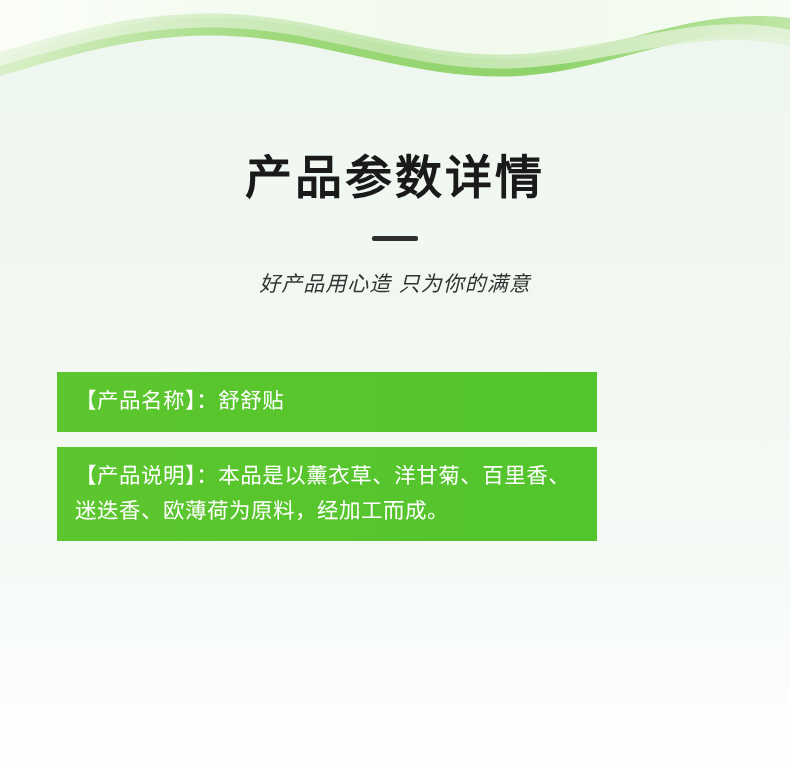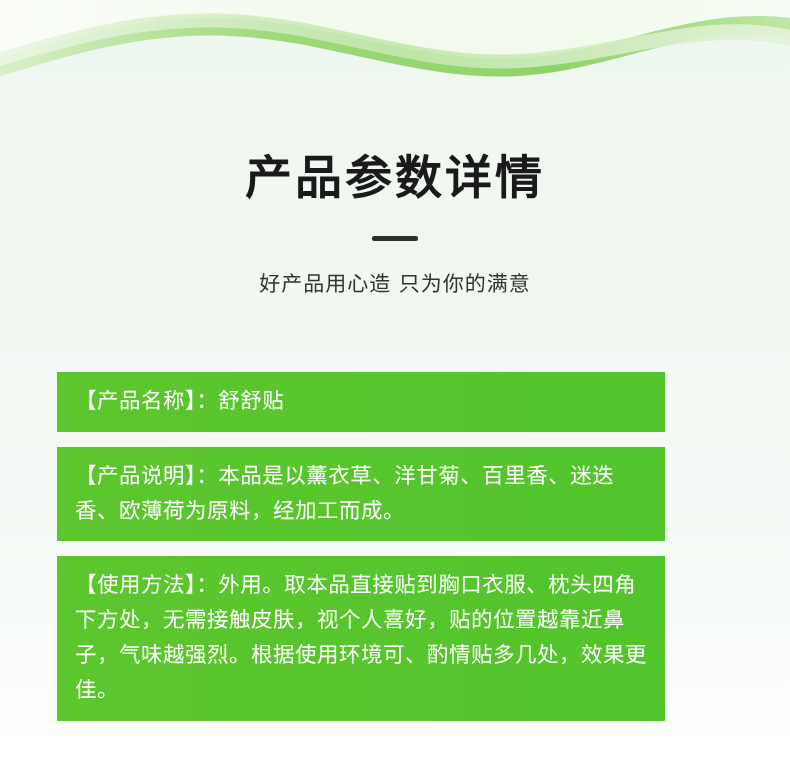--- a/index.html
+++ b/index.html
@@ -48,26 +48,27 @@
     height: 5px;
     background: #2f2f2f;
     margin: 30px auto 26px auto;
     border-radius: 2px;
   }
   .subtitle {
     font-size: 21px;
     color: #333333;
     letter-spacing: 1px;
     margin: 10px;
+    font-style: italic;
   }
   .blocks {
     position: absolute;
     top: 372px;
     left: 57px;
-    width: 608px;
+    width: 540px;
   }
   .block {
     background: #4fc62c;
     background: linear-gradient(90deg, #5cc62e 0%, #57c52d 60%, #52c42c 100%);
     color: #ffffff;
     font-size: 21.5px;
     line-height: 1.62;
     padding: 12px 18px 13px 18px;
     box-sizing: border-box;
     margin-bottom: 15px;
@@ -113,18 +114,15 @@
   <div class="blocks">
 
     <div class="block">
       <span class="block-label">【产品名称】：</span><span>舒舒贴</span>
     </div>
 
     <div class="block">
       <span class="block-label">【产品说明】：</span><span>本品是以薰衣草、洋甘菊、百里香、迷迭香、欧薄荷为原料，经加工而成。</span>
     </div>
 
-    <div class="block">
-      <span class="block-label">【使用方法】：</span><span>外用。取本品直接贴到胸口衣服、枕头四角下方处，无需接触皮肤，视个人喜好，贴的位置越靠近鼻子，气味越强烈。根据使用环境可、酌情贴多几处，效果更佳。</span>
-    </div>
 
   </div>
 </div>
 
 </body></html>

